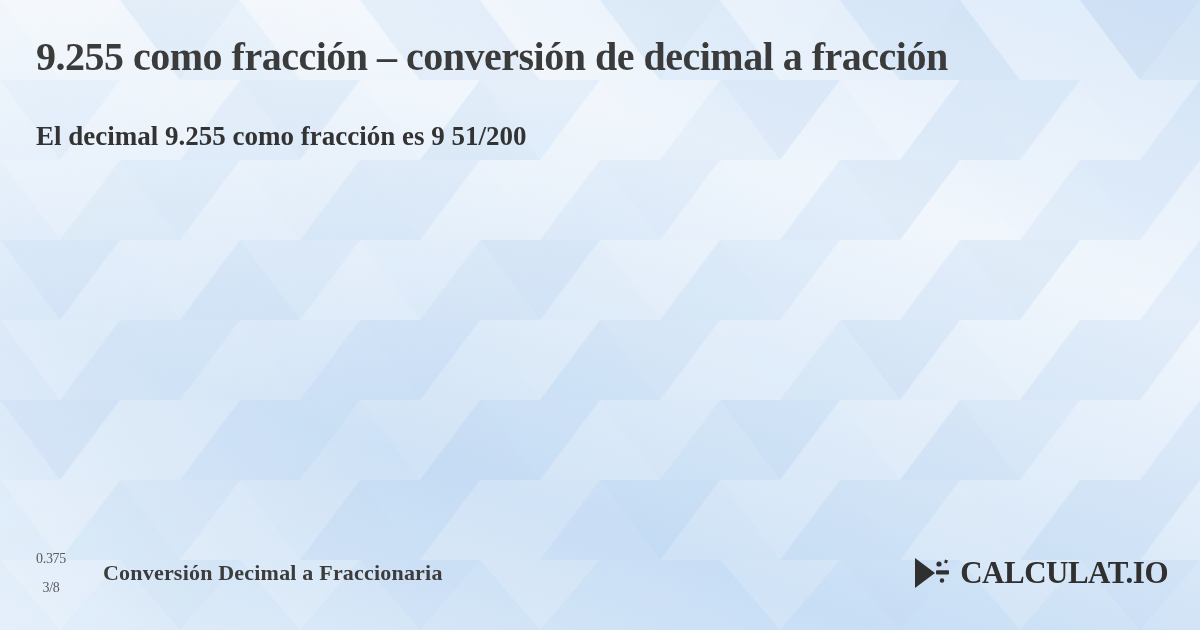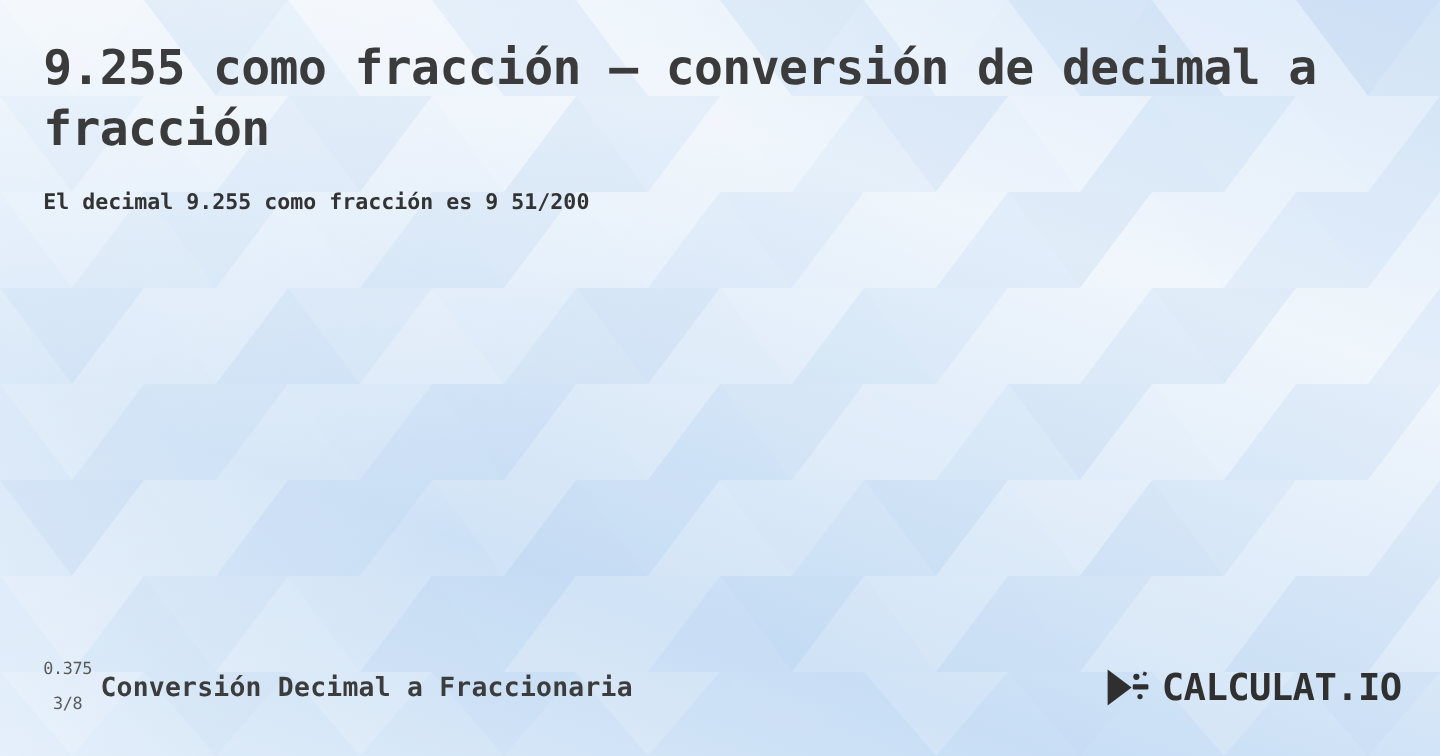--- a/index.html
+++ b/index.html
@@ -14,20 +14,21 @@
     overflow: hidden;
   }
   #page {
     position: relative;
     width: 1200px;
     height: 630px;
     box-sizing: border-box;
     background:
       linear-gradient(135deg, rgba(255,255,255,0.55) 0%, rgba(255,255,255,0.0) 45%),
       linear-gradient(200deg, #cfe2f7 0%, #e9f2fc 30%, #bcd7f3 70%, #dbeaf9 100%);
+    font-family: Liberation Serif, serif;
   }
   
   #mosaic {
     position: absolute;
     inset: 0;
     width: 1200px;
     height: 630px;
     pointer-events: none;
   }
   #content {
@@ -47,22 +48,22 @@
   .lead {
     margin-top: 38px;
     font-size: 21px;
     line-height: 1.93;
     color: #5c5c5c;
     max-width: 1060px;
   }
   .lead .row1 { display: block; }
   .lead .row2 { display: block; }
   .answer {
-    margin-top: 24px;
-    font-size: 18px;
+    margin-top: 38px;
+    font-size: 27px;
     font-weight: bold;
     color: #333333;
   }
   
   #footer {
     position: absolute;
     left: 0;
     right: 0;
     bottom: 34px;
     height: 46px;
@@ -86,20 +87,21 @@
     color: #5a5a5a;
     font-size: 14px;
   }
   .frac-badge .num { letter-spacing: -0.3px; }
   .frac-badge .den { letter-spacing: -0.3px; margin-top: 12px; }
   #footer-title {
     font-size: 22px;
     font-weight: bold;
     color: #3c3c3c;
     letter-spacing: 0.2px;
+    margin-left: 30px;
   }
   #brand {
     display: flex;
     align-items: center;
     gap: 3px;
   }
   #brand-text {
     font-size: 31px;
     font-weight: bold;
     color: #303030;

